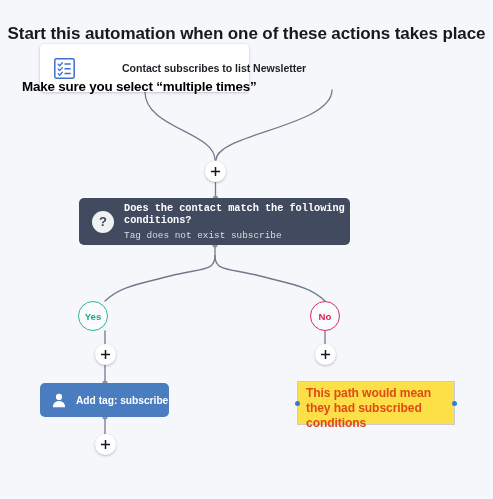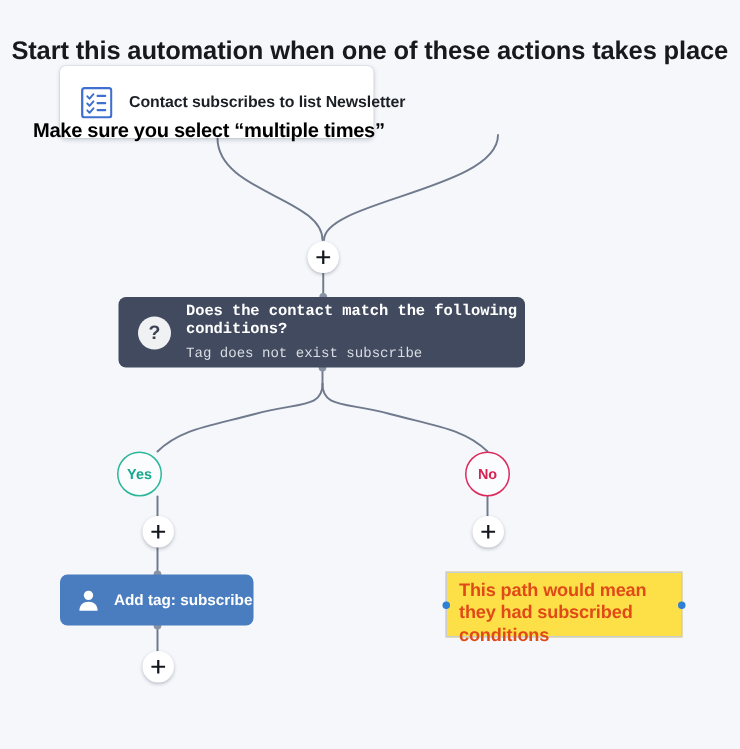--- a/index.html
+++ b/index.html
@@ -46,20 +46,21 @@
     left: 40px; top: 44px;
     width: 209px;
     height: 48px;
     background: #ffffff;
     border-radius: 4px;
     box-shadow: 0 1px 3px rgba(40,50,70,0.22), 0 0 0 0.5px rgba(40,50,70,0.07);
     display: flex;
     align-items: center;
     padding: 0 10px 0 14px;
     box-sizing: border-box;
+    gap: 36px;
   }
   .trigger-icon {
     width: 21px;
     height: 21px;
     flex: 0 0 21px;
     margin-right: 11px;
     display: block;
   }
   .trigger-label {
     font-size: 10.6px;

